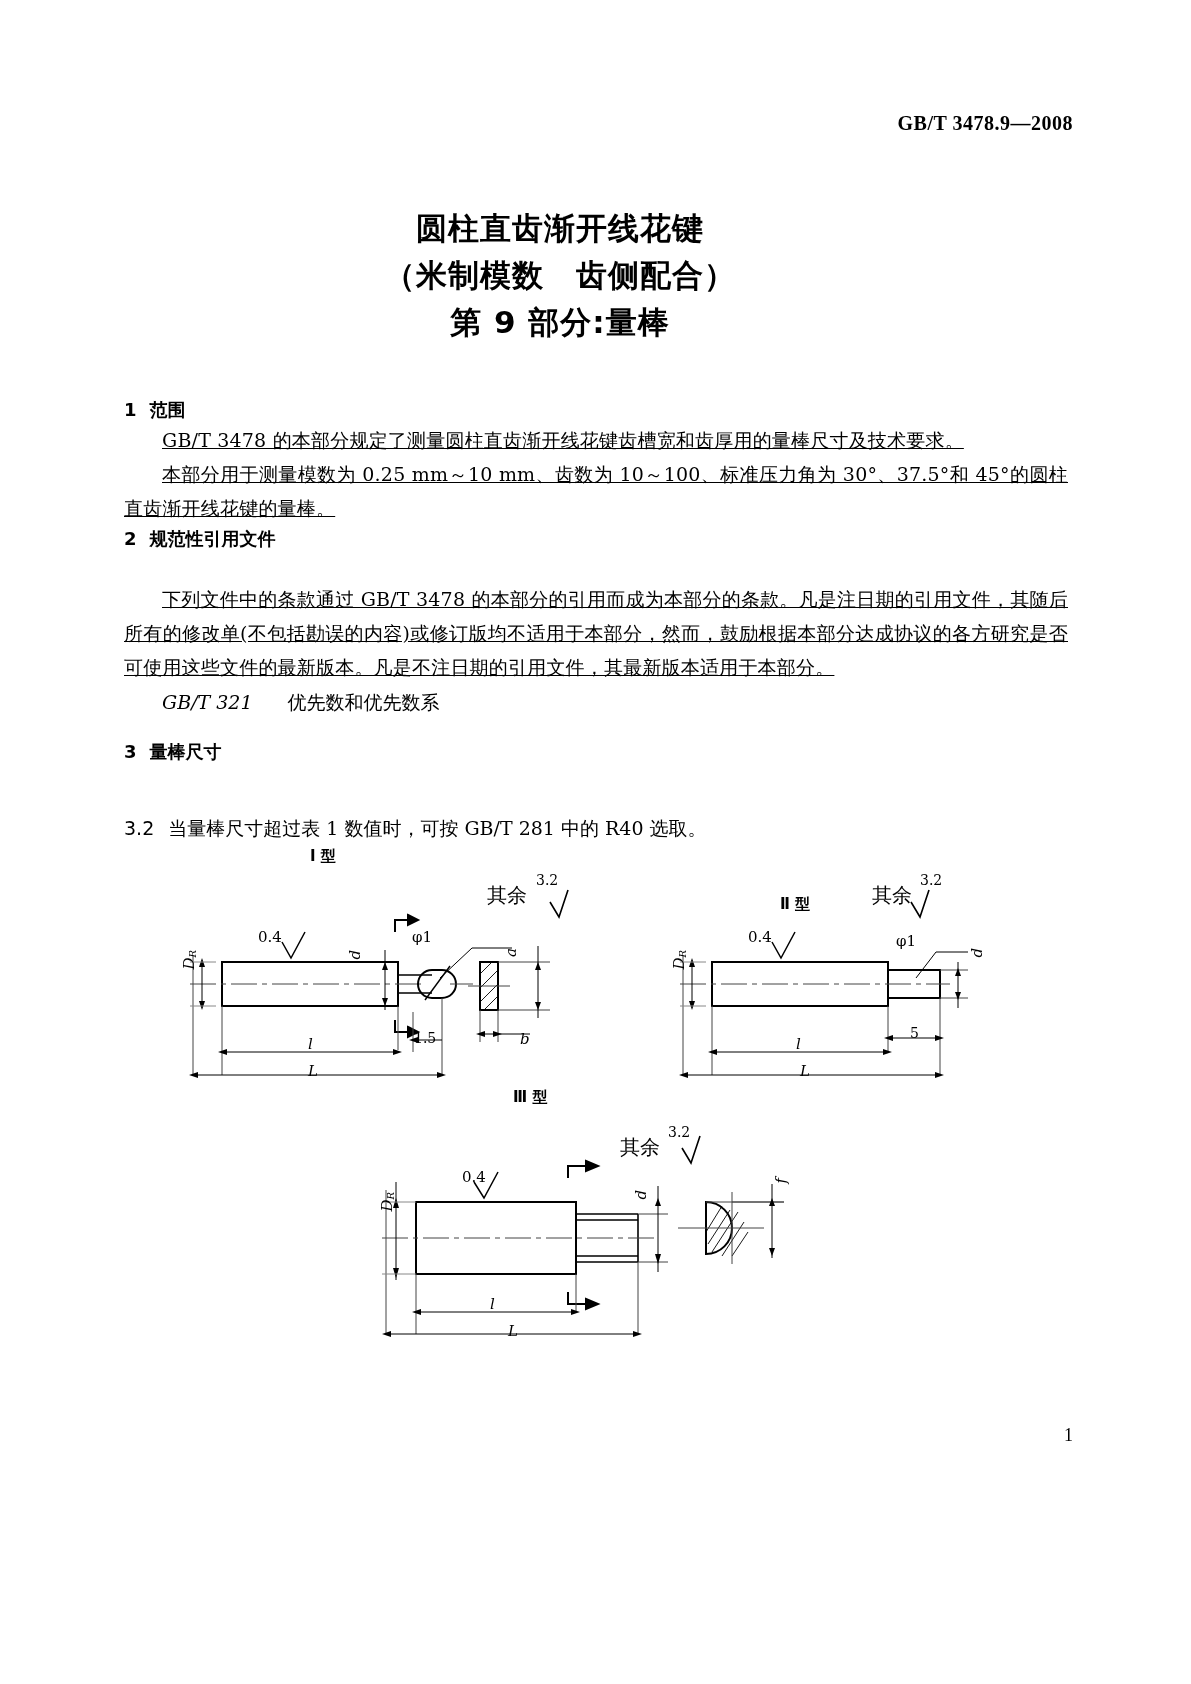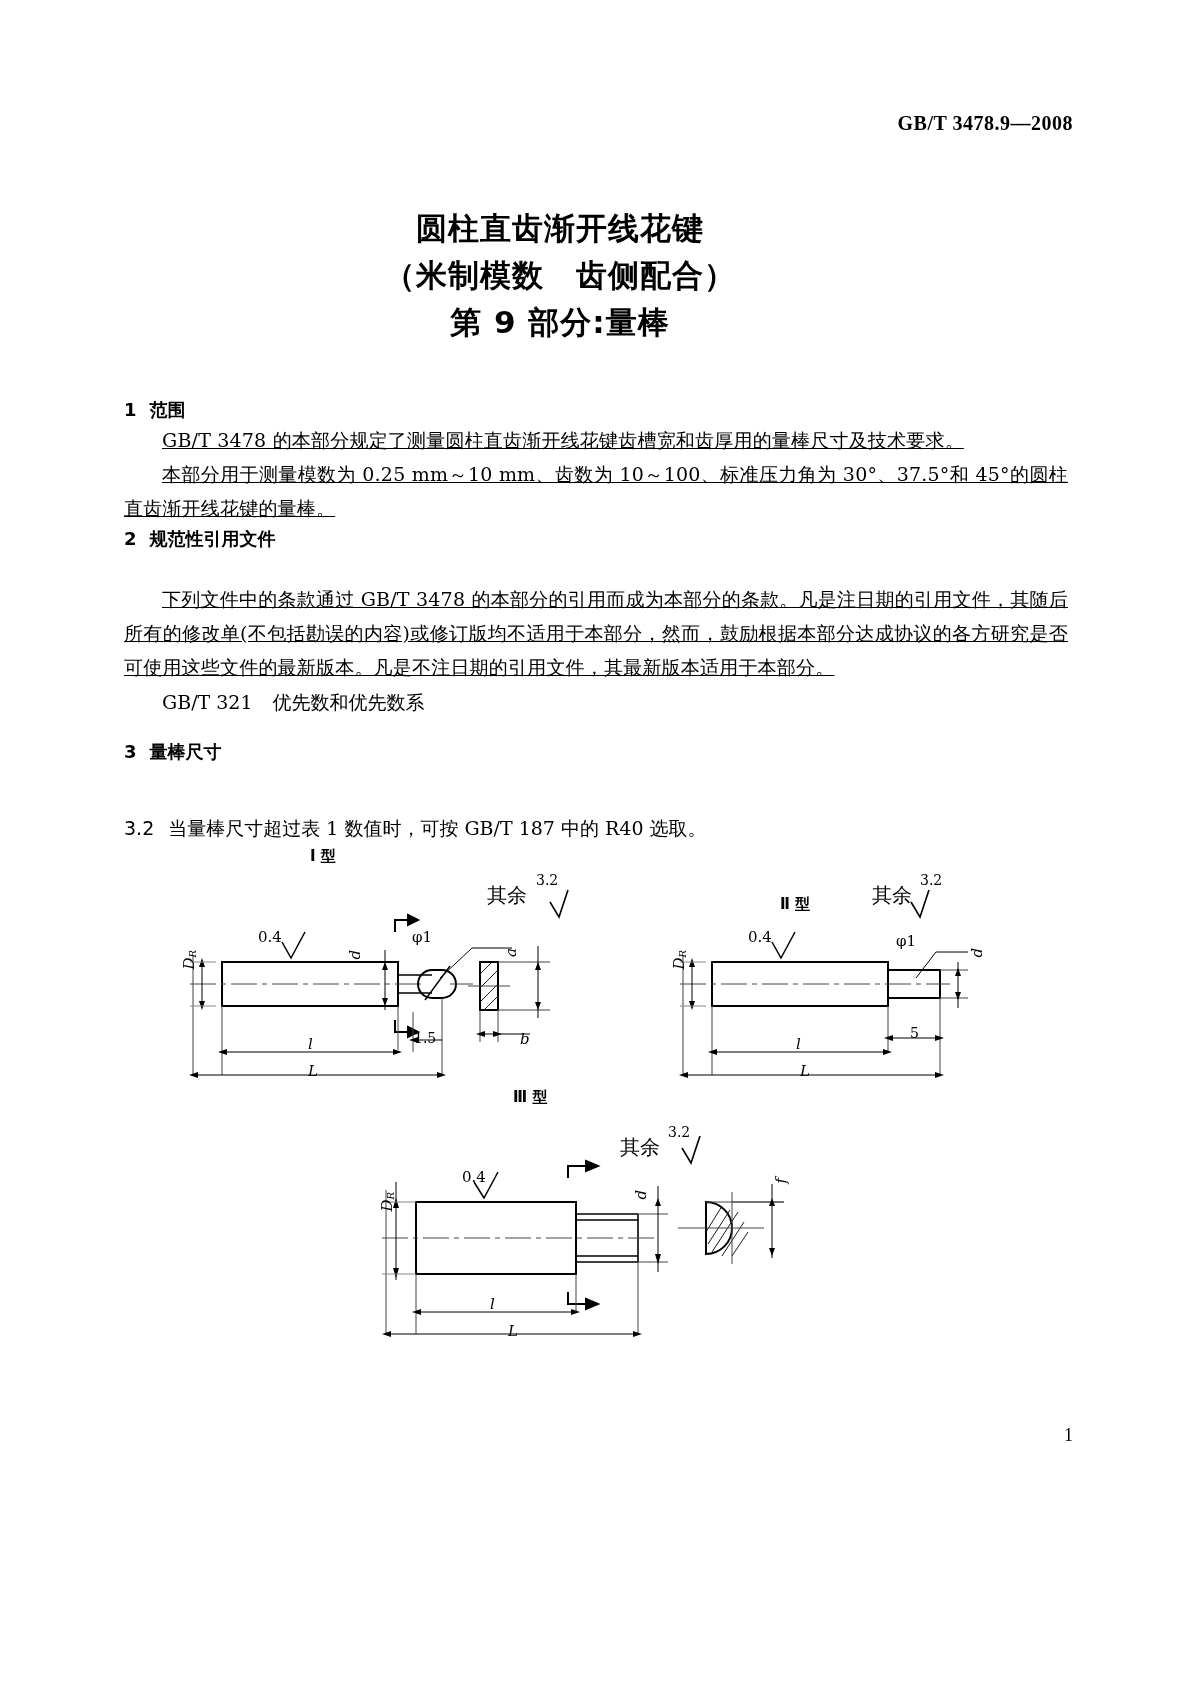--- a/index.html
+++ b/index.html
@@ -74,21 +74,21 @@
   .sub-clause .sc-num {
     font-family: "DejaVu Sans", "Liberation Sans", sans-serif;
     margin-right: 14px;
   }
   .ref-line {
     position: absolute;
     font-family: "DejaVu Serif", "Liberation Serif", serif;
     font-size: 19px;
     white-space: nowrap;
   }
-  .ref-line .ref-code { margin-right: 20px; }
+  .ref-line .ref-code { margin-right: 35px; font-style: italic; }
   .indent { text-indent: 38px; text-decoration: underline; }
 
   
   .fig-area {
     position: absolute;
     left: 0;
     top: 840px;
     width: 1191px;
     height: 560px;
   }
@@ -152,21 +152,21 @@
   <div class="ref-line" style="left:162px; top:690px;">
     <span class="ref-code">GB/T 321</span><span>优先数和优先数系</span>
   </div>
 
   <div class="clause-head" style="left:124px; top:740px;">
     <span class="num">3</span><span>量棒尺寸</span>
   </div>
 
 
   <div class="sub-clause" style="left:124px; top:811px;">
-    <span class="sc-num">3.2</span><span>当量棒尺寸超过表 1 数值时，可按 GB/T 187 中的 R40 选取。</span>
+    <span class="sc-num">3.2</span><span>当量棒尺寸超过表 1 数值时，可按 GB/T 281 中的 R40 选取。</span>
   </div>
 
   <div class="fig-area">
 
     <div class="dwg-label bold-han" style="left:310px; top:7px;">Ⅰ 型</div>
 
     <svg width="560" height="230" viewBox="0 0 560 230" style="position:absolute; left:160px; top:30px;">
       <g stroke="#000" fill="none" stroke-width="1">
 
         <g stroke-width="1.6">

